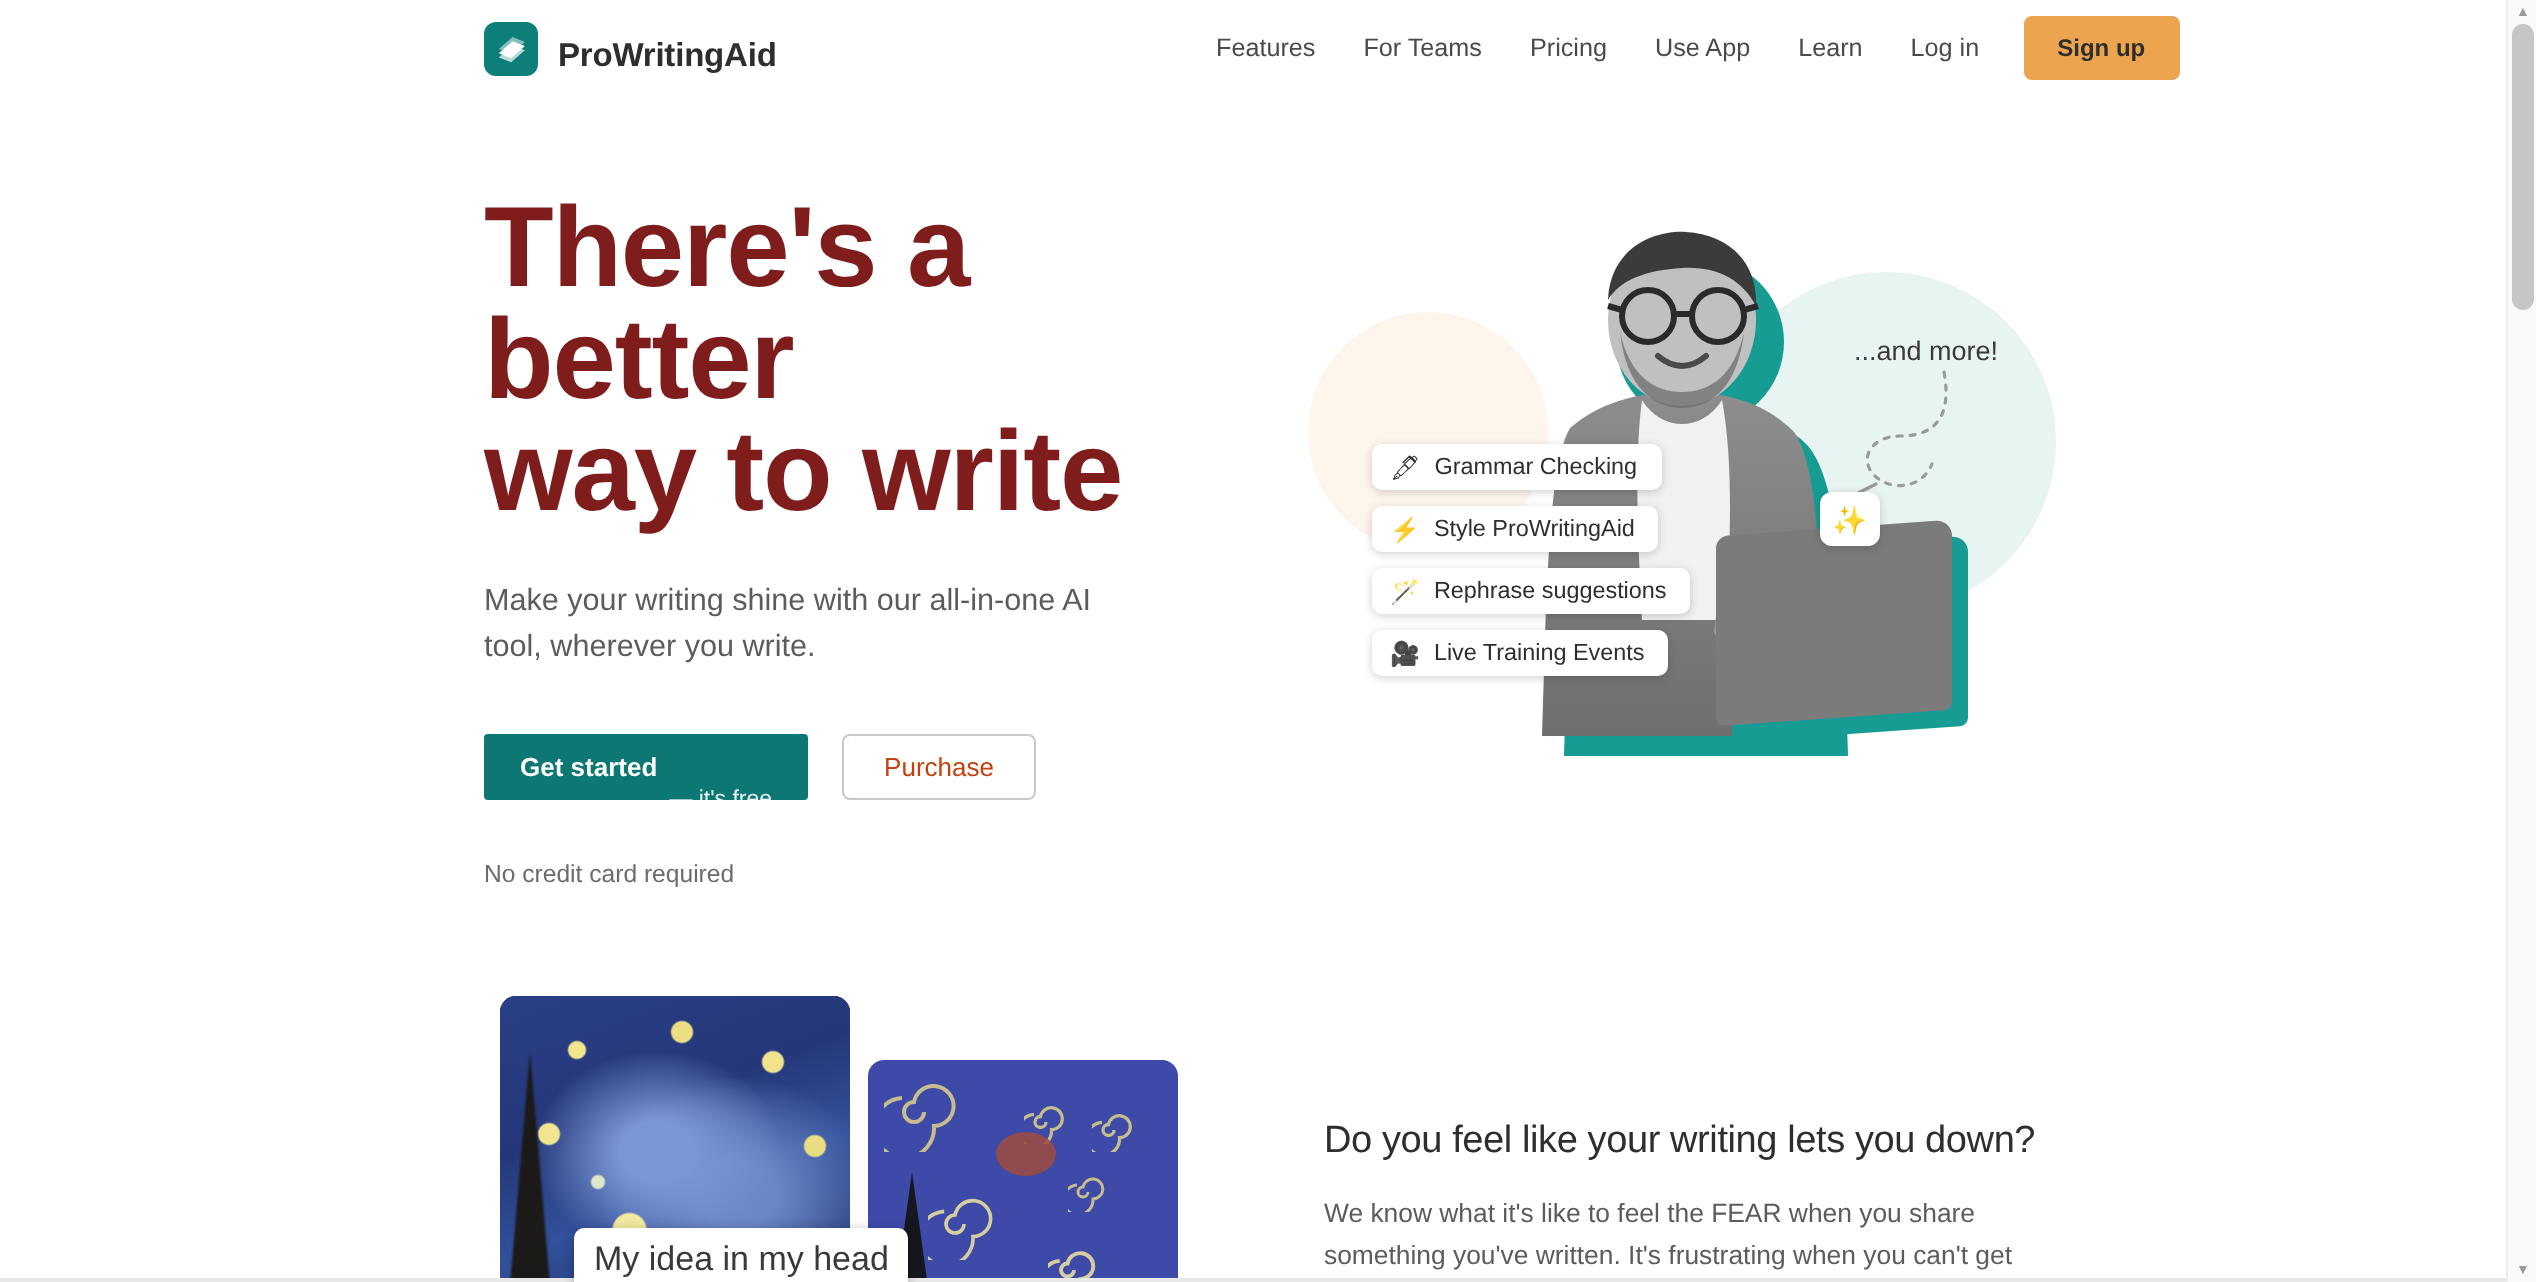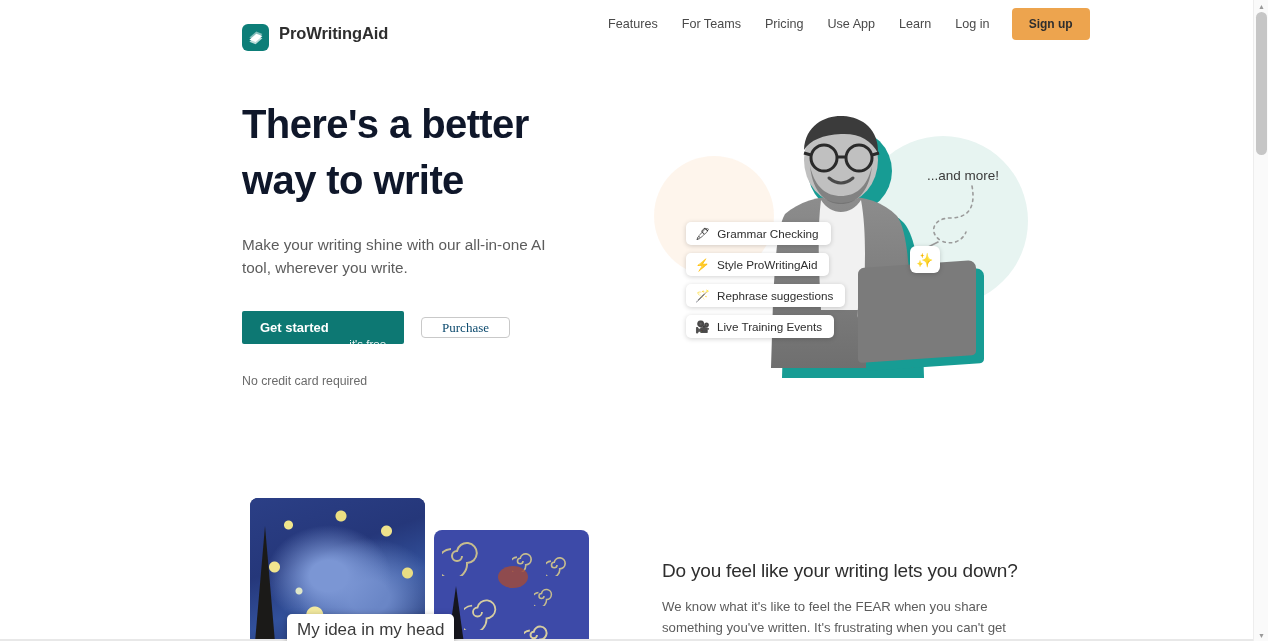--- a/index.html
+++ b/index.html
@@ -19,22 +19,22 @@
 
   
   .header {
     position: absolute; top: 0; left: 0;
     width: 1253px; height: 48px;
     background: #ffffff;
     display: flex; align-items: center;
     z-index: 40;
   }
   .brand {
-    position: absolute; left: 242px; top: 24px;
-    display: flex; align-items: flex-start; gap: 10px;
+    position: absolute; left: 242px; top: 11px;
+    display: flex; align-items: flex-end; gap: 10px;
     text-decoration: none;
   }
   .brand-logo {
     width: 27px; height: 27px;
     border-radius: 6px;
     background: #0d7e78;
     display: flex; align-items: center; justify-content: center;
     flex: none;
   }
   .brand-logo svg { display: block; }
@@ -73,24 +73,24 @@
     font-family: "Liberation Sans", sans-serif;
   }
 
   
   .hero-copy {
     position: absolute;
     left: 242px; top: 96px;
     width: 400px;
   }
   .hero-title {
-    font-size: 40px;
+    font-size: 57px;
     line-height: 56px;
     font-weight: bold;
-    color: #0f172a;
+    color: #7f1d1d;
     letter-spacing: -0.6px;
   }
   .hero-sub {
     margin-top: 25px;
     font-size: 15.3px;
     line-height: 23px;
     color: #5c5c5c;
     width: 325px;
   }
   .hero-ctas {
@@ -111,28 +111,28 @@
     font-family: "Liberation Sans", sans-serif;
   }
   .btn-primary .free {
     font-weight: normal;
     font-size: 11.5px;
     opacity: 0.92;
     margin-top: 33px;
   }
   .btn-outline {
     background: #ffffff;
-    color: #0c4a6e;
+    color: #c2410c;
     border: 1px solid #c9c9c9;
     border-radius: 4px;
-    height: 21px;
+    height: 33px;
     padding: 0 20px;
     font-size: 13px;
     cursor: pointer;
-    font-family: Liberation Serif, serif;
+    font-family: Liberation Sans, sans-serif;
   }
   .hero-note {
     margin-top: 30px;
     font-size: 12.3px;
     color: #6b6b6b;
   }
 
   
   .hero-art {
     position: absolute;

